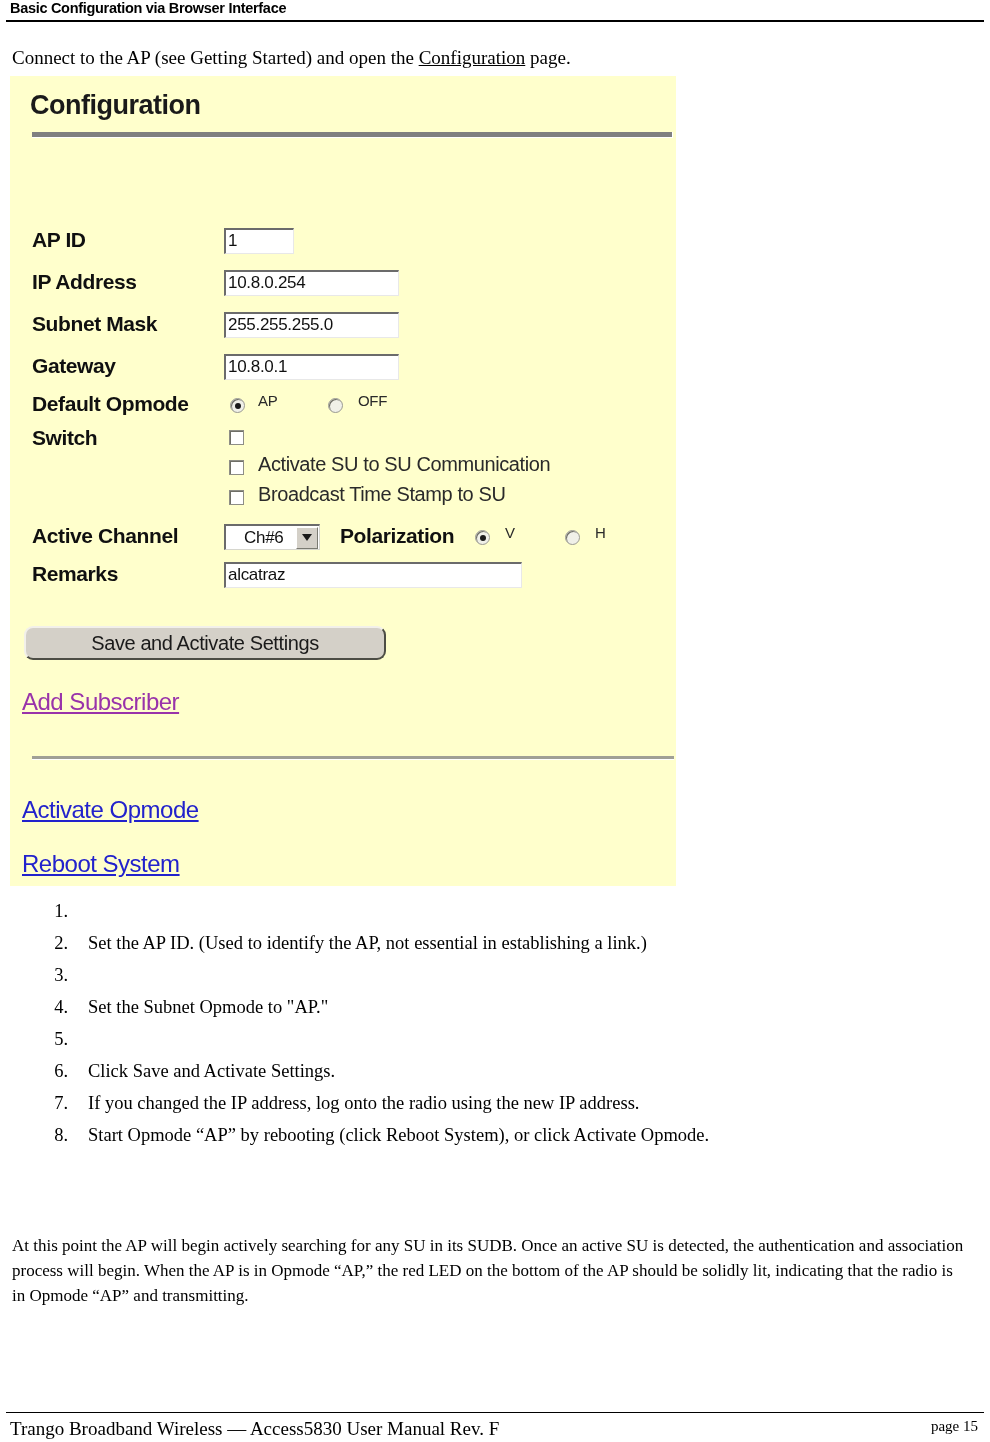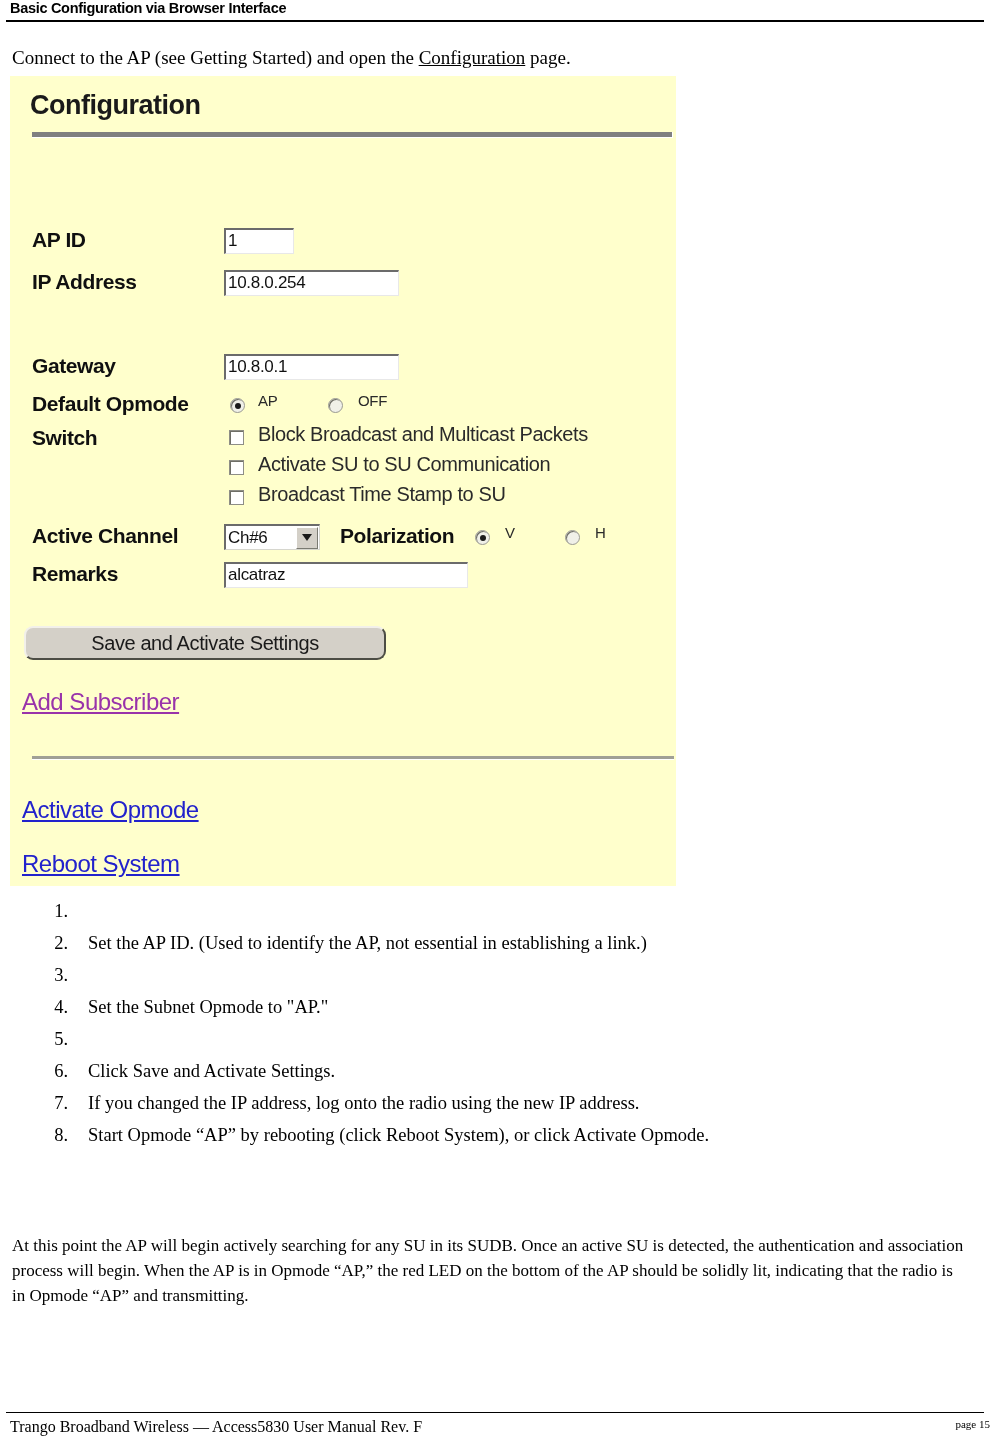--- a/index.html
+++ b/index.html
@@ -176,21 +176,21 @@
     border-left: 2px solid #6b6b6b;
     border-right: 1px solid #d6d6ce;
     border-bottom: 1px solid #d6d6ce;
     box-sizing: border-box;
     display: flex;
     align-items: center;
   }
   .selectbox .sel-value {
     font-family: "Liberation Sans", "DejaVu Sans", sans-serif;
     font-size: 17px;
-    padding-left: 2px;
+    padding-left: 18px;
     color: #101010;
     letter-spacing: -0.3px;
     flex: 1;
     white-space: nowrap;
   }
   .sel-arrow {
     width: 22px;
     height: 22px;
     margin-right: 1px;
     background: #d4d0c8;
@@ -274,27 +274,27 @@
   .doc-footer-rule {
     position: absolute;
     left: 6px; top: 1412px;
     width: 978px;
     height: 1px;
     background: #000000;
   }
   .doc-footer-left {
     position: absolute;
     left: 10px; top: 1418px;
-    font-size: 16px;
+    font-size: 19px;
     white-space: nowrap;
   }
   .doc-footer-right {
     position: absolute;
-    right: 0; top: 1418px;
-    font-size: 11px;
+    right: 12px; top: 1418px;
+    font-size: 15px;
     white-space: nowrap;
     text-align: center;
   }
 </style>
 </head>
 <body>
 
 <div class="doc-header">
   <div class="doc-header-title">Basic Configuration via Browser Interface</div>
   <div class="doc-header-rule"></div>
@@ -311,38 +311,41 @@
   <div class="field-row" style="top:152px">
     <span class="field-label">AP ID</span>
     <span class="txtbox" style="left:214px;width:70px">1</span>
   </div>
 
   <div class="field-row" style="top:194px">
     <span class="field-label">IP Address</span>
     <span class="txtbox" style="left:214px;width:175px">10.8.0.254</span>
   </div>
 
+  <div class="field-row" style="top:236px">
+    <span class="field-label">Subnet Mask</span>
+    <span class="txtbox" style="left:214px;width:175px">255.255.255.0</span>
+  </div>
 
   <div class="field-row" style="top:278px">
     <span class="field-label">Gateway</span>
     <span class="txtbox" style="left:214px;width:175px">10.8.0.1</span>
   </div>
 
   <div class="field-row" style="top:316px">
     <span class="field-label">Default Opmode</span>
     <span class="radio on" style="left:220px"></span>
     <span class="radio-label" style="left:248px">AP</span>
     <span class="radio" style="left:318px"></span>
     <span class="radio-label" style="left:348px">OFF</span>
   </div>
 
   <div class="field-row" style="top:350px;height:90px">
     <span class="field-label">Switch</span>
     <span class="chk" style="left:219px;top:4px"></span>
-    <span class="chk-label" style="left:248px;top:-3px">Block Broadcast and Multicast Packets</span>
     <span class="chk" style="left:219px;top:34px"></span>
     <span class="chk-label" style="left:248px;top:27px">Activate SU to SU Communication</span>
     <span class="chk" style="left:219px;top:64px"></span>
     <span class="chk-label" style="left:248px;top:57px">Broadcast Time Stamp to SU</span>
   </div>
 
   <div class="field-row" style="top:448px">
     <span class="field-label">Active Channel</span>
     <span class="selectbox" style="left:214px;width:96px">
       <span class="sel-value">Ch#6</span>
@@ -354,21 +357,21 @@
     </span>
     <span class="field-label" style="left:330px">Polarization</span>
     <span class="radio on" style="left:465px"></span>
     <span class="radio-label" style="left:495px">V</span>
     <span class="radio" style="left:555px"></span>
     <span class="radio-label" style="left:585px">H</span>
   </div>
 
   <div class="field-row" style="top:486px">
     <span class="field-label">Remarks</span>
-    <span class="txtbox" style="left:214px;width:244px">alcatraz</span>
+    <span class="txtbox" style="left:214px;width:298px">alcatraz</span>
   </div>
 
   <div class="pushbtn" style="left:14px;top:550px;width:362px;height:34px">Save and Activate Settings</div>
 
   <a class="weblink visited" style="left:12px;top:612px" href="#">Add Subscriber</a>
 
   <div class="cfg-mid-rule"></div>
 
   <a class="weblink unvisited" style="left:12px;top:720px" href="#">Activate Opmode</a>
 

